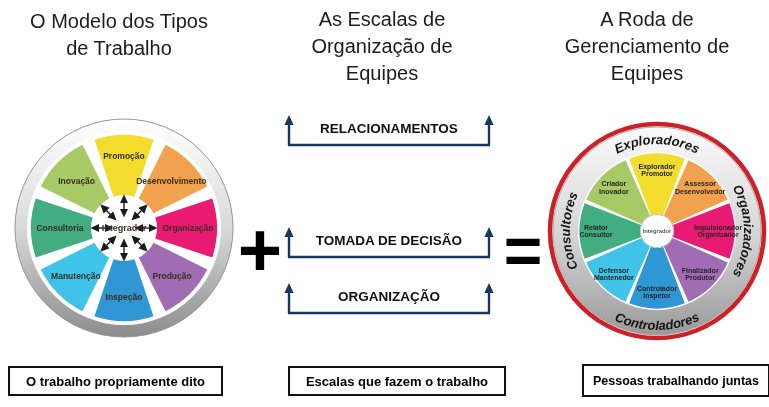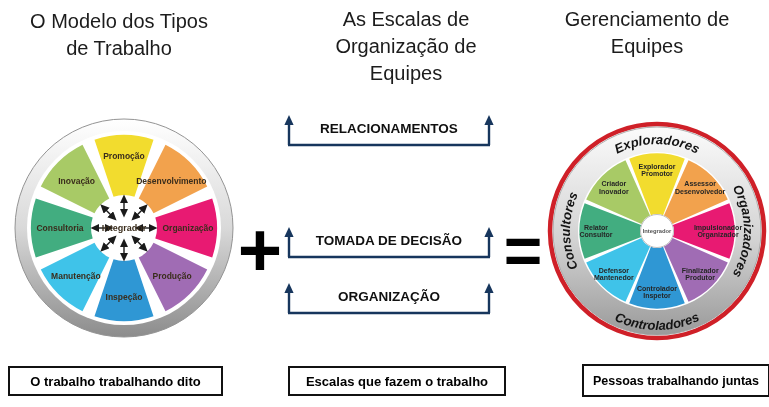--- a/index.html
+++ b/index.html
@@ -2,21 +2,21 @@
 <html><head>
 <meta charset="utf-8">
 <style>
   html,body{margin:0;padding:0;background:#fff;}
   .stage{
     position:relative;width:769px;height:407px;background:#ffffff;
     font-family:"Liberation Sans",sans-serif;overflow:hidden;color:#1b1b1b;
   }
   .title{position:absolute;text-align:center;font-size:20px;line-height:27px;font-weight:400;color:#1c1c1c;}
   #title-left{left:4px;top:8px;width:230px;}
-  #title-mid{left:292px;top:6px;width:228px;}
+  #title-mid{left:268px;top:6px;width:228px;}
   #title-right{left:528px;top:6px;width:238px;}
   .scale{position:absolute;left:283px;width:212px;height:36px;}
   .scale svg{display:block;}
   .operator{position:absolute;display:flex;align-items:center;justify-content:center;
     font-weight:700;color:#000;}
   #plus{left:236px;top:214px;width:48px;height:70px;font-size:76px;}
   #equals{left:499px;top:222px;width:48px;height:58px;font-size:66px;}
   .caption{position:absolute;top:366px;height:26px;border:2px solid #111;background:#fff;
     display:flex;align-items:center;justify-content:center;font-weight:700;font-size:13px;color:#000;}
   #cap-left{left:8px;width:211px;}
@@ -35,20 +35,21 @@
   <div class="title" id="title-left">
     <div>O Modelo dos Tipos</div>
     <div>de Trabalho</div>
   </div>
   <div class="title" id="title-mid">
     <div>As Escalas de</div>
     <div>Organização de</div>
     <div>Equipes</div>
   </div>
   <div class="title" id="title-right">
+    <div>A Roda de</div>
     <div>Gerenciamento de</div>
     <div>Equipes</div>
   </div>
 
   <svg class="wheel" id="left-wheel" width="225" height="235" viewBox="0 0 225 235">
     <defs>
       <linearGradient id="silv" x1="0" y1="0" x2="0" y2="1">
         <stop offset="0" stop-color="#ffffff"></stop>
         <stop offset="0.5" stop-color="#d9d9d9"></stop>
         <stop offset="1" stop-color="#8c8c8c"></stop>
@@ -180,17 +181,17 @@
       </text>
       <text>
         <textPath href="#arc-bottom" startOffset="50%" text-anchor="middle">Controladores</textPath>
       </text>
       <text>
         <textPath href="#arc-left" startOffset="50%" text-anchor="middle">Consultores</textPath>
       </text>
     </g>
   </svg>
 
-  <div class="caption" id="cap-left">O trabalho trabalhando dito</div>
+  <div class="caption" id="cap-left">O trabalho propriamente dito</div>
   <div class="caption" id="cap-mid">Escalas que fazem o trabalho</div>
   <div class="caption" id="cap-right">Pessoas trabalhando juntas</div>
 
 </div>
 
 </body></html>

